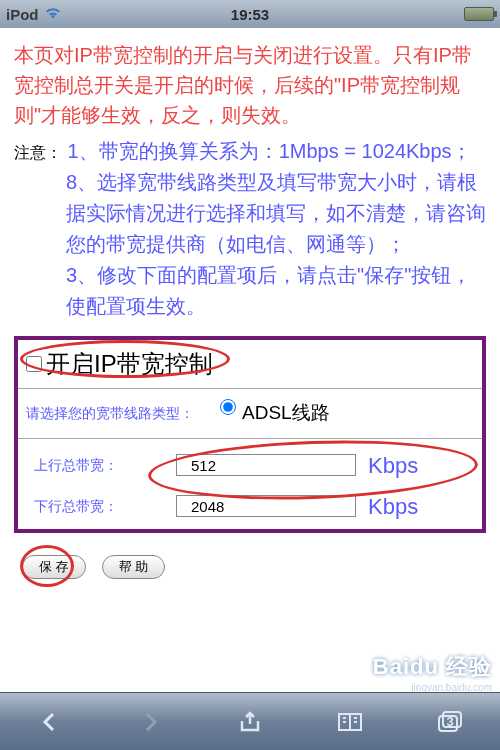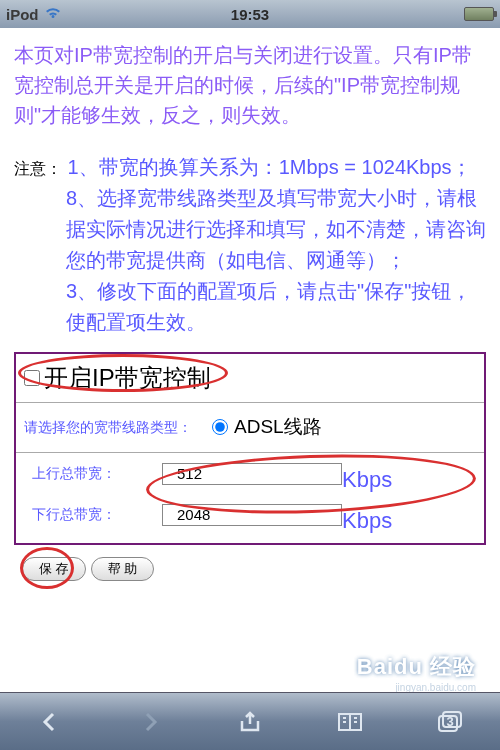--- a/index.html
+++ b/index.html
@@ -4,45 +4,45 @@
 <style>
 *{margin:0;padding:0;box-sizing:border-box}
 body{width:500px;height:750px;font-family:Arial,"Microsoft YaHei",sans-serif;background:#fff;position:relative;overflow:hidden}
 .status-bar{height:28px;background:linear-gradient(#b8c4d0,#8a9bb0);display:flex;align-items:center;justify-content:space-between;padding:0 6px;font-size:15px;font-weight:bold;color:#3a3a3a}
 .status-left{display:flex;align-items:flex-start;gap:4px}
 .wifi-icon{display:inline-block}
 .status-center{position:absolute;left:50%;transform:translateX(-50%);color:#2a2a2a}
 .battery{width:30px;height:14px;border:1px solid #555;border-radius:2px;position:relative;background:linear-gradient(#a0b090,#708060)}
 .battery::after{content:"";position:absolute;right:-4px;top:3px;width:3px;height:6px;background:#555;border-radius:0 1px 1px 0}
 .content{padding:12px 14px;font-size:20px;line-height:1.5;color:#000}
-.intro{color:#8b5cf6;margin-bottom:22px}
+.intro{color:#ef4444;margin-bottom:6px}
 .note-label{font-size:16px;color:#000}
 .note-text{color:#5959ff;font-size:20px;line-height:1.55}
-.form-box{border:2px solid #701a75;margin:14px 0 10px}
+.form-box{border:4px solid #701a75;margin:14px 0 20px}
 .form-row{border-bottom:1px solid #aaa;padding:6px 8px;position:relative}
 .form-row:last-child{border-bottom:none}
 .enable-row{display:flex;align-items:center;gap:4px}
 .enable-row input[type=checkbox]{width:16px;height:16px}
 .enable-label{font-size:24px}
 .circle-red{position:absolute;border:3px solid #d93030;border-radius:50%;pointer-events:none}
-.type-row{display:flex;align-items:center;gap:20px;font-size:16px;color:#5959ff;padding:10px 8px}
+.type-row{display:flex;align-items:center;gap:26px;font-size:16px;color:#5959ff;padding:10px 8px}
 .type-label{color:#5959ff;font-size:14px}
-.radio-group{display:flex;align-items:center;gap:6px;font-size:19px;color:#000}
+.radio-group{display:flex;align-items:flex-start;gap:6px;font-size:19px;color:#000}
 .radio-group input{width:16px;height:16px}
-.bw-row{display:flex;align-items:flex-start;gap:0;padding:4px 8px;font-size:14px}
+.bw-row{display:flex;align-items:center;gap:12px;padding:4px 8px;font-size:14px}
 .bw-label{color:#5959ff;width:130px;font-size:14px}
 .bw-input{width:180px;height:22px;border:1px solid #888;padding:0 14px;font-size:15px}
 .unit{color:#5959ff;font-size:22px}
 .oval-red{position:absolute;border:3px solid #d93030;border-radius:50%/50%;pointer-events:none;transform:rotate(-2deg)}
-.btn-row{display:flex;gap:5px;padding:2px 8px 6px}
+.btn-row{display:flex;gap:16px;padding:2px 8px 6px}
 .btn{height:24px;padding:0 16px;border:1px solid #888;border-radius:12px;background:linear-gradient(#fff,#ddd);font-size:13px;cursor:pointer}
 .btn-circle{position:absolute;border:3px solid #d93030;border-radius:50%;pointer-events:none;width:54px;height:42px;left:6px;top:-8px}
 .toolbar{position:absolute;bottom:0;left:0;right:0;height:58px;background:linear-gradient(#b0bccb,#6e8099 50%,#5a6d87);display:flex;align-items:center;justify-content:space-around;border-top:1px solid #556}
 .tb-btn{color:#dfe7f0;display:flex;align-items:center;justify-content:center;width:50px;height:40px}
-.watermark{position:absolute;right:24px;bottom:58px;width:130px;height:40px;opacity:.85;color:#fff;font-size:11px;text-align:right;pointer-events:none}
+.watermark{position:absolute;right:8px;bottom:58px;width:130px;height:40px;opacity:.85;color:#fff;font-size:11px;text-align:right;pointer-events:none}
 .watermark .bd{font-size:22px;font-weight:bold;color:#fff;text-shadow:0 0 4px #3b6ea5;letter-spacing:1px}
 .watermark .sub{font-size:10px;color:#bcd;display:block}
 .tab-badge{position:relative}
 .tab-count{position:absolute;font-size:13px;font-weight:bold;color:#dfe7f0;left:50%;top:50%;transform:translate(-50%,-55%)}
 </style>
 </head>
 <body>
 
 <div class="status-bar">
   <div class="status-left">

